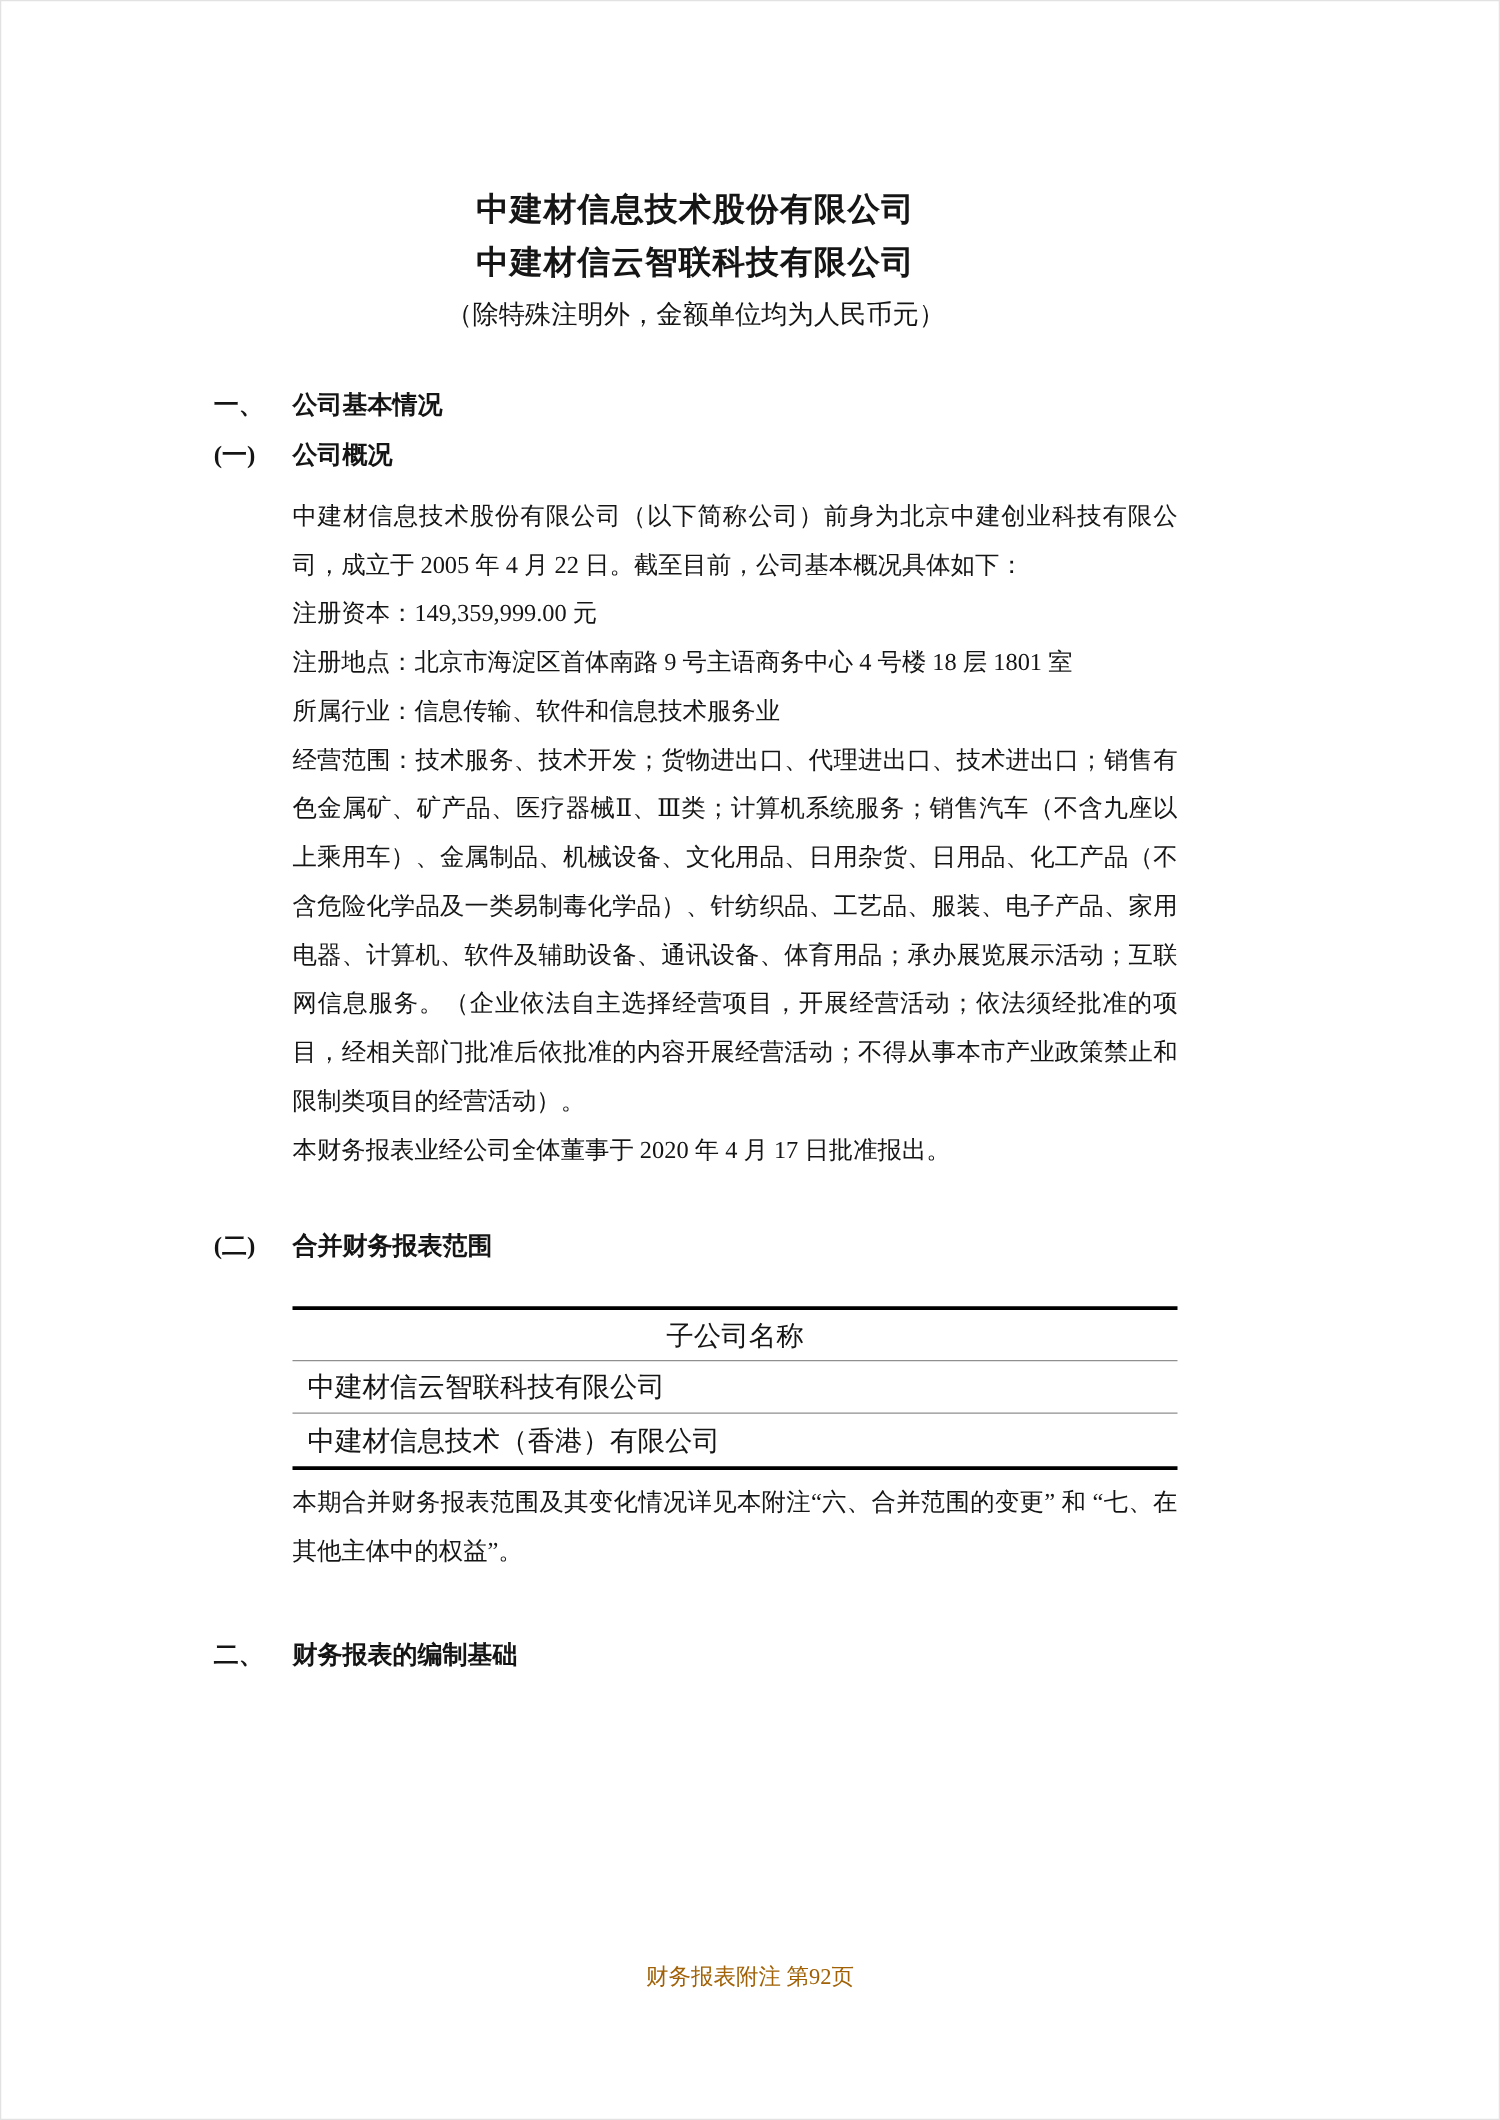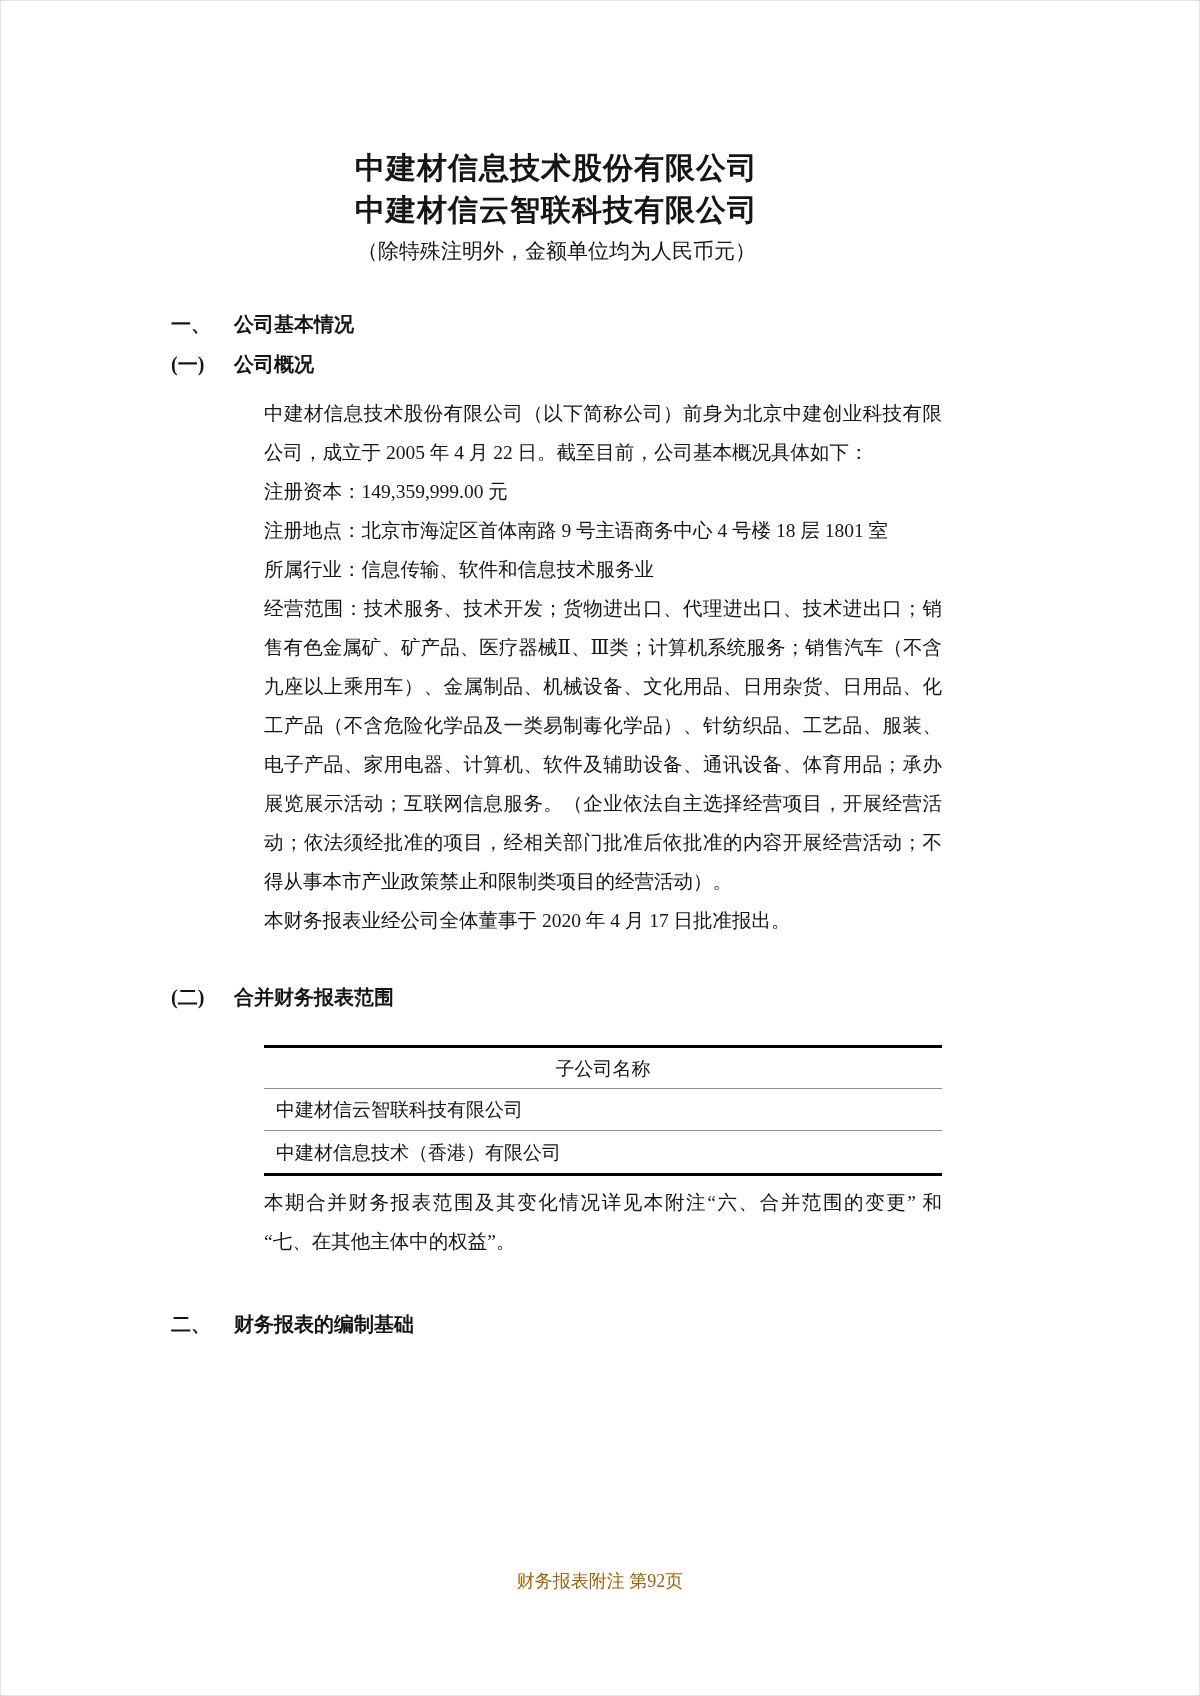--- a/index.html
+++ b/index.html
@@ -10,40 +10,40 @@
     height:1696px;
     background:#ffffff;
     border:1px solid #e2e2e2;
     font-family:"Liberation Serif","DejaVu Serif",serif;
     color:#151515;
     overflow:hidden;
   }
   .content { padding:146px 257px 0 170px; }
 
   .doc-title { text-align:center; }
-  .doc-title .t1 { font-size:30px; font-weight:bold; line-height:42px; letter-spacing:1px; }
+  .doc-title .t1 { font-size:26px; font-weight:bold; line-height:42px; letter-spacing:1px; }
   .doc-title .t2 { font-size:21px; font-weight:normal; line-height:34px; margin-top:3px; }
 
   .heading { display:flex; font-weight:bold; font-size:20px; line-height:28px; }
   .heading .num { width:63px; flex:none; }
   .h-sec1  { margin-top:42px; }
   .h-sub1  { margin-top:12px; }
   .h-sub2  { margin-top:43px; }
   .h-sec2  { margin-top:49px; }
 
-  .body-block { margin-left:93px; font-size:19.5px; line-height:39px; }
+  .body-block { margin-left:63px; font-size:19.5px; line-height:39px; }
   .body-block.first { margin-top:16px; }
   .para { text-align:justify; text-justify:inter-character; }
   .infoline { text-align:left; }
 
   .sub-table {
     margin-top:34px;
     border-top:3px solid #000;
     border-bottom:3px solid #000;
-    font-size:19px;
+    font-size:22px;
   }
   .sub-table .th {
     height:41px;
     display:flex; align-items:center; justify-content:center;
     border-bottom:1px solid #8f8f8f;
   }
   .sub-table .row {
     height:42px;
     display:flex; align-items:center;
     padding-left:12px;

